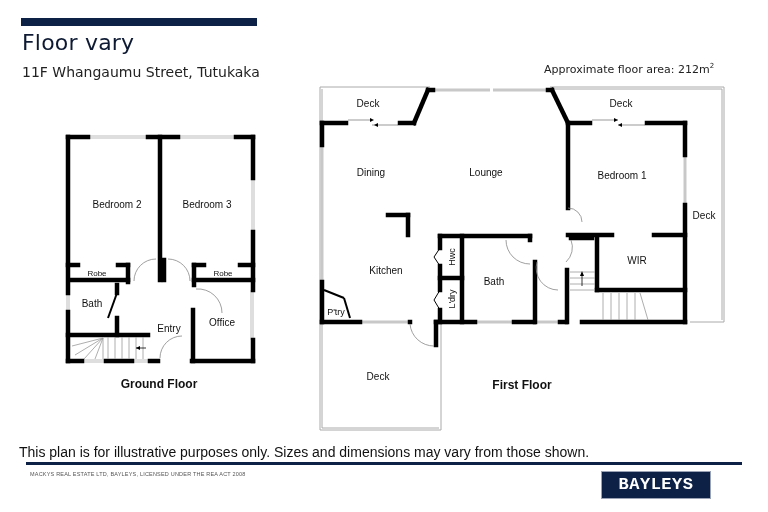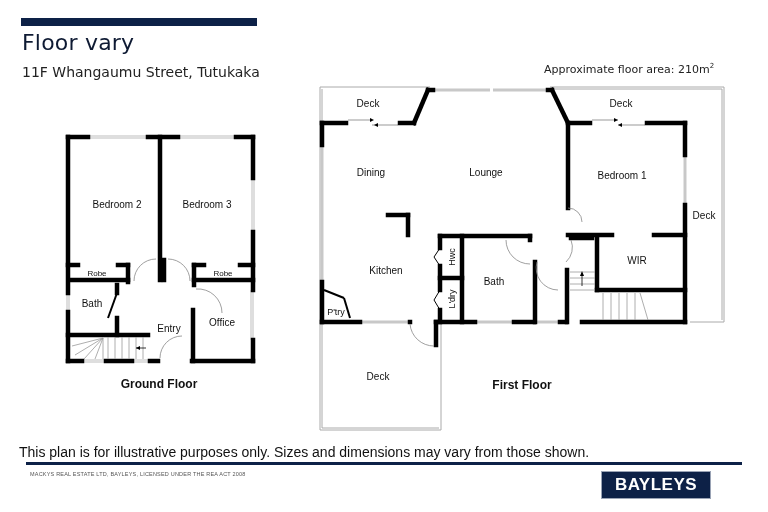--- a/index.html
+++ b/index.html
@@ -6,30 +6,30 @@
     body { width: 768px; height: 512px; position: relative; overflow: hidden; font-family: "Liberation Sans", sans-serif; color: #1a1f2b; }
     .top-bar { position: absolute; left: 21px; top: 18px; width: 236px; height: 8px; background: #0d2147; }
     .title { position: absolute; left: 22px; top: 30px; font-size: 22px; font-family: "DejaVu Sans", sans-serif; color: #0e1a33; letter-spacing: 0.2px; }
     .address { position: absolute; left: 22px; top: 64px; font-size: 14px; font-family: "DejaVu Sans", sans-serif; color: #222; }
     .area { position: absolute; left: 544px; top: 62px; font-size: 11px; font-family: "DejaVu Sans", sans-serif; color: #222; }
     .area sup { font-size: 7px; }
     svg.plan { position: absolute; left: 0; top: 0; }
     .disclaimer { position: absolute; left: 19px; top: 444px; font-size: 14px; color: #111; }
     .footer-rule { position: absolute; left: 26px; top: 462px; width: 716px; height: 3px; background: #0d2147; }
     .license { position: absolute; left: 30px; top: 471px; font-size: 5.5px; color: #555; letter-spacing: 0.2px; }
-    .logo { position: absolute; left: 601px; top: 471px; width: 108px; height: 26px; background: #0d2147; border: 1px solid #9aa3b5; color: #fff; font-weight: bold; font-size: 17px; line-height: 26px; text-align: center; letter-spacing: 0.5px; }
+    .logo { position: absolute; left: 601px; top: 471px; width: 108px; height: 26px; background: #0d2147; border: 1px solid #9aa3b5; color: #fff; font-weight: bold; font-size: 17px; line-height: 26px; text-align: center; letter-spacing: 0.5px; font-family: Liberation Mono, monospace; }
     .lbl { font-family: "Liberation Sans", sans-serif; fill: #111; }
   </style>
 </head>
 <body>
 
 <div class="top-bar"></div>
 <div class="title">Floor vary</div>
 <div class="address">11F Whangaumu Street, Tutukaka</div>
-<div class="area"><span>Approximate floor area: 210m</span><sup>2</sup></div>
+<div class="area"><span>Approximate floor area: 212m</span><sup>2</sup></div>
 
 <svg class="plan" width="768" height="512" viewBox="0 0 768 512">
 
   <g>
 
     <g stroke="#bdbdbd" stroke-width="3" fill="none">
       <line x1="88" y1="137" x2="148" y2="137"></line>
       <line x1="178" y1="137" x2="236" y2="137"></line>
       <line x1="253" y1="178" x2="253" y2="232"></line>
       <line x1="68" y1="293" x2="68" y2="312"></line>

